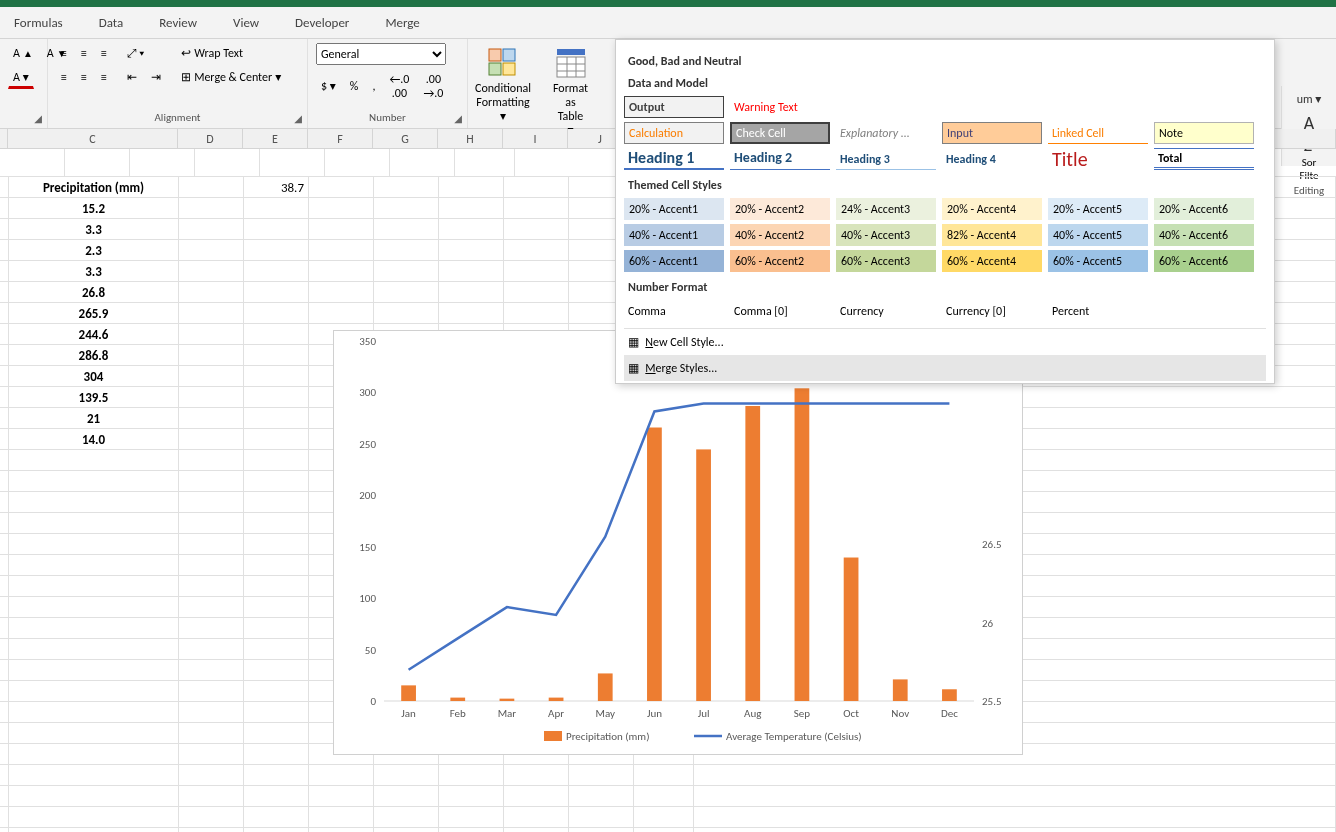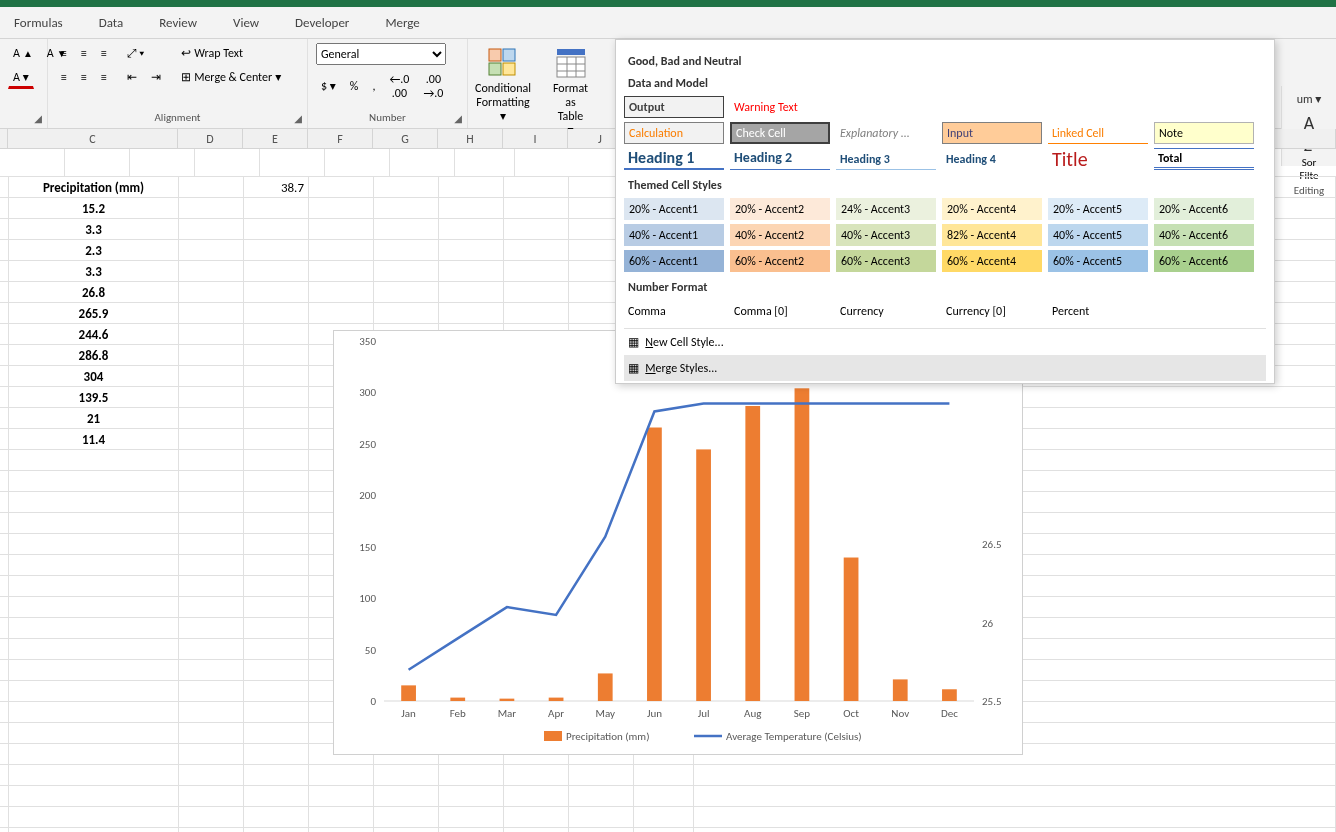--- a/index.html
+++ b/index.html
@@ -415,21 +415,21 @@
         <div class="cell " style="width: 65px;"></div>
         <div class="cell " style="width: 65px;"></div>
         <div class="cell " style="width: 65px;"></div>
         <div class="cell " style="width: 65px;"></div>
         <div class="cell " style="width: 65px;"></div>
         <div class="cell " style="width: 60px;"></div>
         <div class="cell" style="flex: 1 1 0%;"></div>
       </div>
       <div class="row">
         <div class="cell" style="width:8px"></div>
-        <div class="cell bold center" style="width: 170px;">11.4</div>
+        <div class="cell bold center" style="width: 170px;">14.0</div>
         <div class="cell " style="width: 65px;"></div>
         <div class="cell " style="width: 65px;"></div>
         <div class="cell " style="width: 65px;"></div>
         <div class="cell " style="width: 65px;"></div>
         <div class="cell " style="width: 65px;"></div>
         <div class="cell " style="width: 65px;"></div>
         <div class="cell " style="width: 65px;"></div>
         <div class="cell " style="width: 60px;"></div>
         <div class="cell" style="flex: 1 1 0%;"></div>
       </div>

